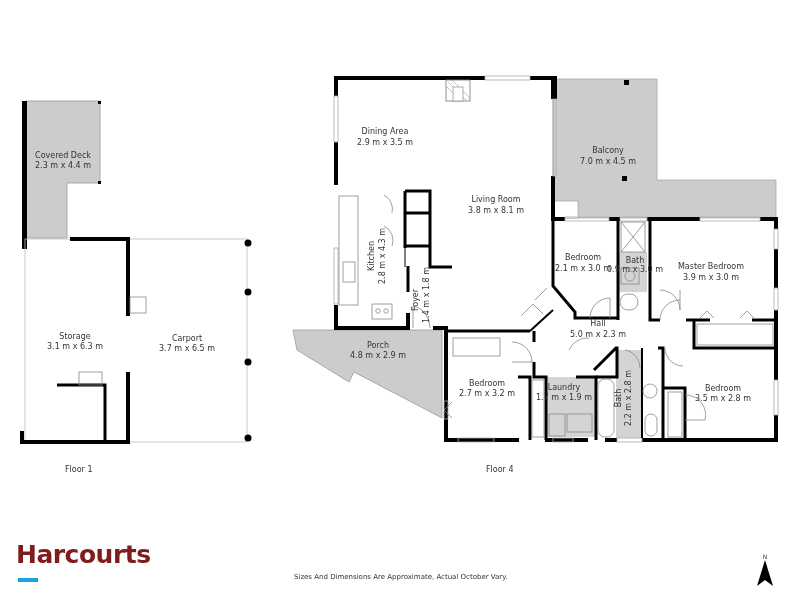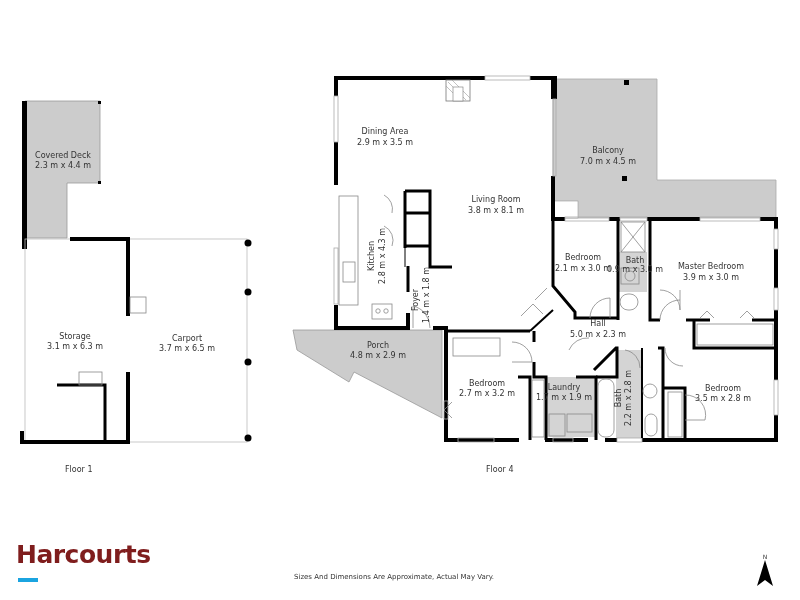--- a/index.html
+++ b/index.html
@@ -196,20 +196,20 @@
     <text class="lbl" x="723" y="401">3.5 m x 2.8 m</text>
   </g>
 </svg>
 
 <div class="floor-lbl" style="left:25px; top:465px;">Floor 1</div>
 <div class="floor-lbl" style="left:446px; top:465px;">Floor 4</div>
 
 <div class="brand">Harcourts</div>
 <div class="brand-bar"></div>
 
-<div class="disclaimer">Sizes And Dimensions Are Approximate, Actual May Vary.</div>
+<div class="disclaimer">Sizes And Dimensions Are Approximate, Actual October Vary.</div>
 
 <div class="north">
   <span class="north-n">N</span>
   <svg width="20" height="26" viewBox="0 0 20 26">
     <polygon points="10,0 18,26 10,20 2,26" fill="#000"></polygon>
   </svg>
 </div>
 
 </body></html>

